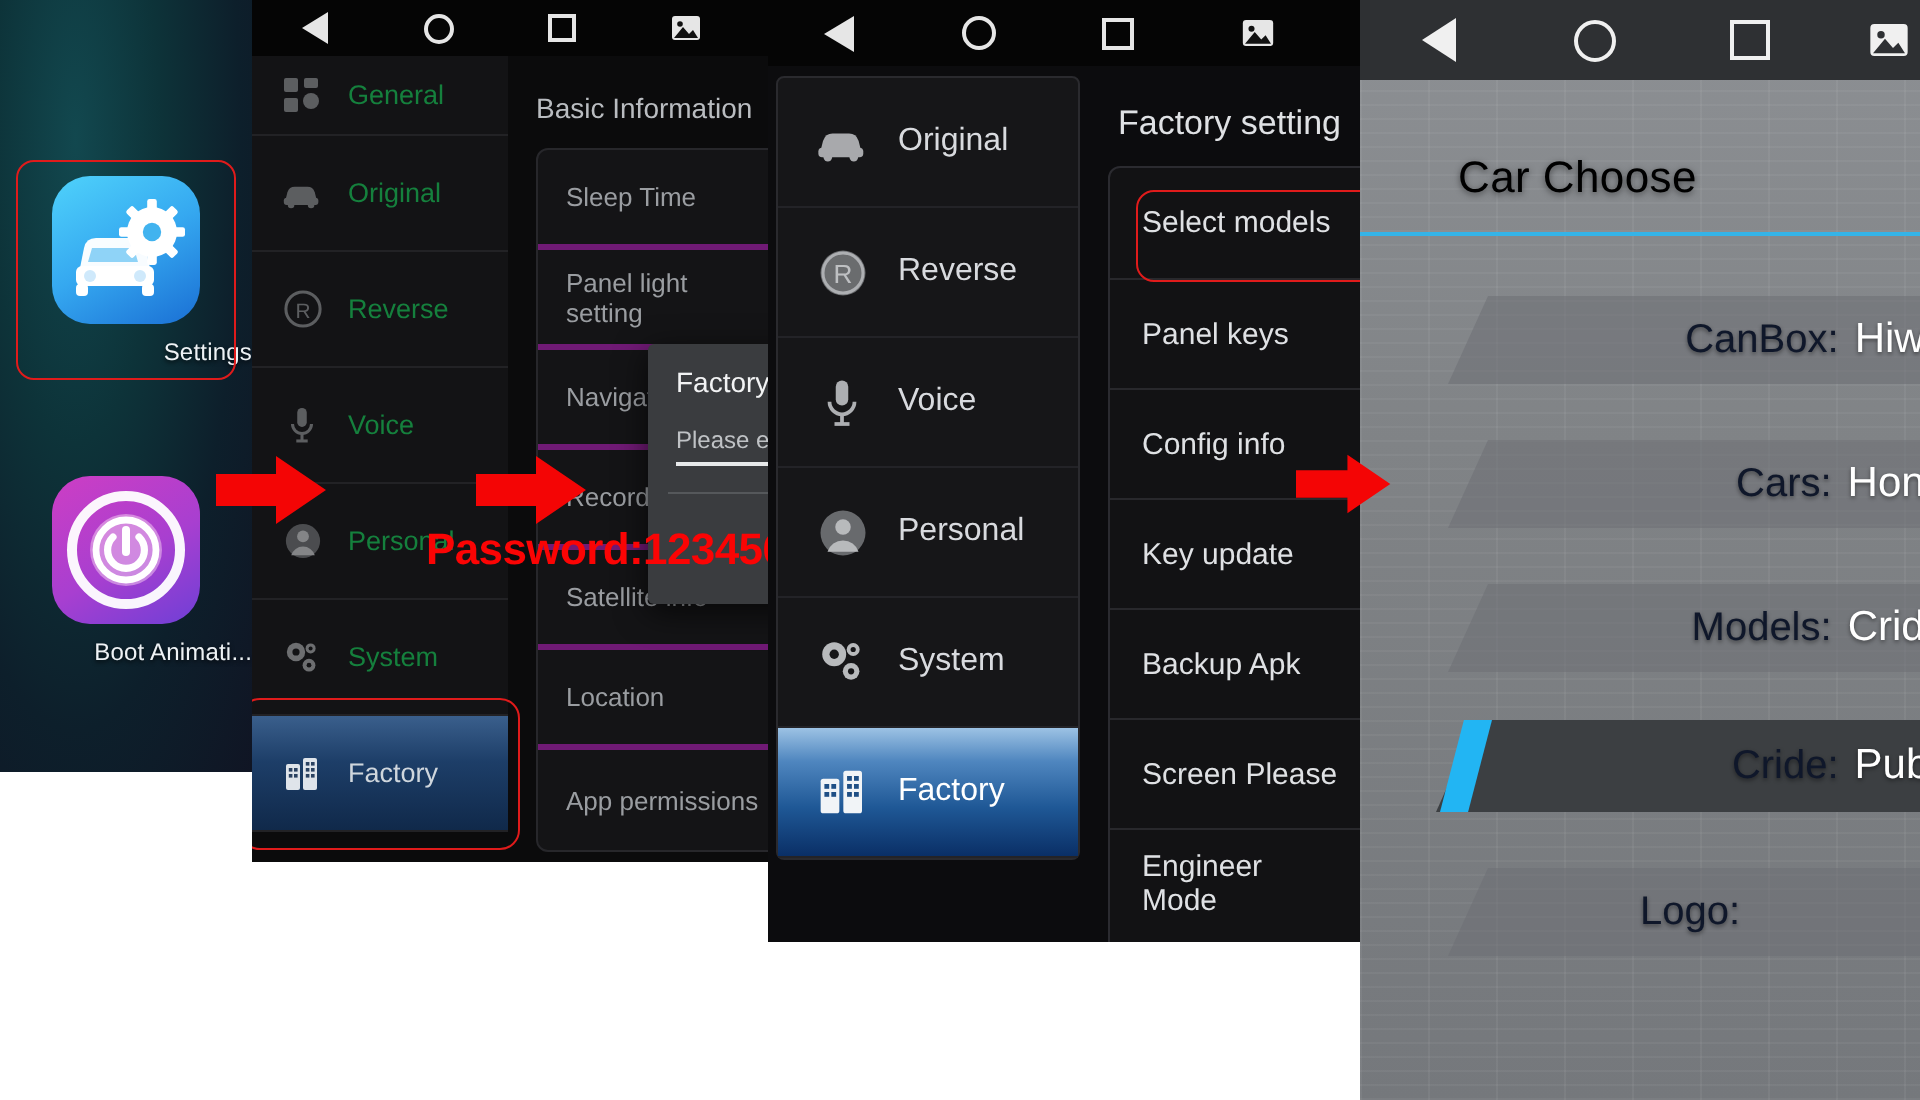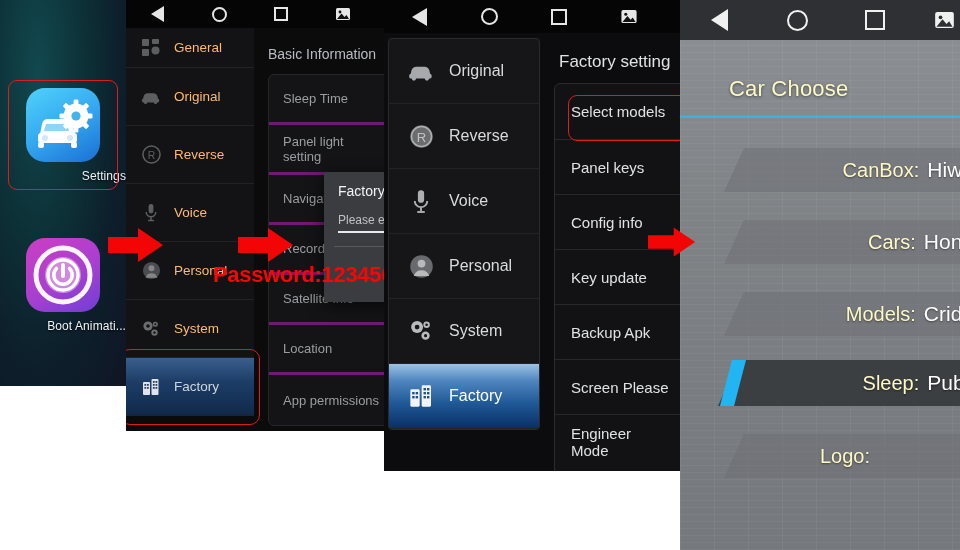--- a/index.html
+++ b/index.html
@@ -40,21 +40,21 @@
   }
 
   
   #panel2 {
     position: absolute; left: 126px; top: 0; width: 258px; height: 431px;
     background: #0b0b0c; overflow: hidden;
   }
   .sl-list { position: absolute; left: 0; width: 128px; background: #131315; }
   .sl-row { display: flex; align-items: center; height: 58px; padding-left: 14px;
             border-bottom: 1px solid #222225; }
-  .sl-row .lbl { font-size: 13.5px; color: #fdba74; margin-left: 12px; }
+  .sl-row .lbl { font-size: 13.5px; color: #15803d; margin-left: 12px; }
   .sl-row.sel { background: linear-gradient(180deg,#2c4f7a 0%, #1b3category 1%, #143456 50%, #0d2440 100%); }
   .sl-row.sel { background: linear-gradient(180deg,#3a5f8c 0%, #1d3e68 40%, #10294a 100%); }
   .sl-row.sel .lbl { color: #cfd6dd; }
   .sl-ico { width: 22px; height: 22px; display:flex; align-items:center; justify-content:center;
             opacity:.62; }
   .sl-ico svg { display:block; }
 
   .pane-right { position: absolute; }
   .pane-title { color:#b9bcc0; font-size: 14px; }
   .pane-card { border:1px solid #27272b; border-radius:6px; background:#141416; overflow:hidden; }
@@ -102,32 +102,32 @@
     position:absolute; left: 680px; top: 0; width: 280px; height: 550px;
     background: #7d8084; overflow:hidden;
   }
   .cc-bg {
     position:absolute; inset:0;
     background:
       repeating-linear-gradient(0deg, rgba(255,255,255,.045) 0 1px, rgba(0,0,0,0) 1px 7px),
       repeating-linear-gradient(90deg, rgba(255,255,255,.05) 0 1px, rgba(0,0,0,0) 1px 34px),
       linear-gradient(180deg,#8d9094 0%, #808386 40%, #75787c 100%);
   }
-  .cc-title { position:absolute; color:#fef9c3; font-size:22px; letter-spacing:.2px;
+  .cc-title { position:absolute; color:#000000; font-size:22px; letter-spacing:.2px;
               text-shadow:0 1px 3px rgba(0,0,0,.5); }
   .cc-divider { position:absolute; height:2px; background:#35b4e8; }
   .cc-row { position:absolute; display:flex; align-items:center; justify-content:flex-end; }
   .cc-slab { position:absolute; left:0; top:0; height:100%; width:100%;
              background:#6d7074; opacity:.55;
              clip-path: polygon(8% 0, 100% 0, 100% 100%, 0% 100%); }
   .cc-row.sel .cc-slab { background:#3c3f42; opacity:1; }
   .cc-accent { position:absolute; left:2px; top:0; height:100%; width:26px;
                background:#22b5f3;
                clip-path: polygon(46% 0, 100% 0, 54% 100%, 0% 100%); }
-  .cc-key { position:relative; color:#fef9c3; font-size:20px; text-shadow:0 1px 2px rgba(0,0,0,.45); }
+  .cc-key { position:relative; color:#0f172a; font-size:20px; text-shadow:0 1px 2px rgba(0,0,0,.45); }
   .cc-val { position:relative; color:#ffffff; font-size:21px; margin-left:8px;
             text-shadow:0 1px 2px rgba(0,0,0,.45); white-space:nowrap; }
 
   
   .arrow { position:absolute; display:block; }
 </style>
 </head>
 <body>
 
 <div id="stage">
@@ -475,21 +475,21 @@
 
     <div class="cc-row" style="left:44px; top:292px; width:250px; height:44px;">
       <span class="cc-slab"></span>
       <span class="cc-key">Models:</span>
       <span class="cc-val">Cride</span>
     </div>
 
     <div class="cc-row sel" style="left:38px; top:360px; width:256px; height:46px;">
       <span class="cc-slab"></span>
       <span class="cc-accent"></span>
-      <span class="cc-key">Sleep:</span>
+      <span class="cc-key">Cride:</span>
       <span class="cc-val">Publi</span>
     </div>
 
     <div class="cc-row" style="left:44px; top:434px; width:250px; height:44px; justify-content:center;">
       <span class="cc-slab"></span>
       <span class="cc-key">Logo:</span>
       <span class="cc-val"></span>
     </div>
   </div>
 

